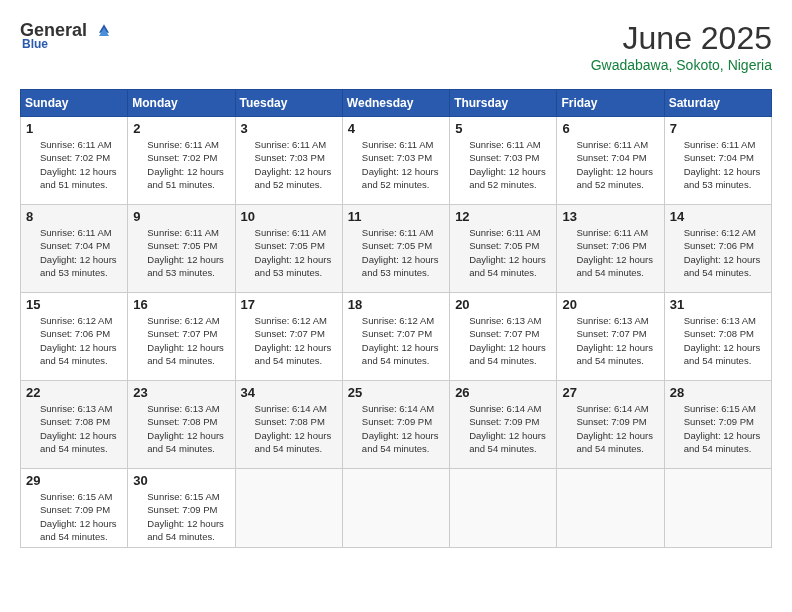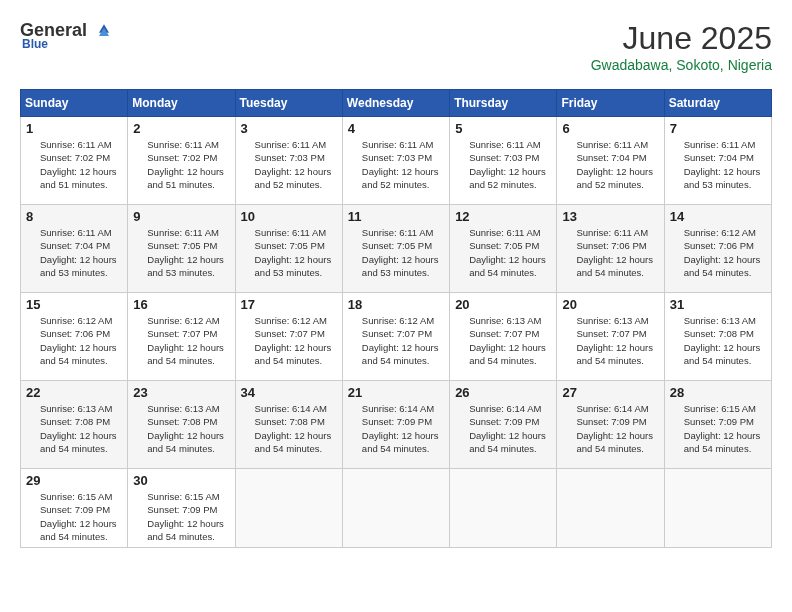--- a/index.html
+++ b/index.html
@@ -290,21 +290,21 @@
 and 54 minutes.</div>
         </td>
         <td>
           <span class="day-num">34</span>
           <div class="day-info" style="white-space: pre-line;">Sunrise: 6:14 AM
 Sunset: 7:08 PM
 Daylight: 12 hours
 and 54 minutes.</div>
         </td>
         <td>
-          <span class="day-num">21</span>
+          <span class="day-num">25</span>
           <div class="day-info" style="white-space: pre-line;">Sunrise: 6:14 AM
 Sunset: 7:09 PM
 Daylight: 12 hours
 and 54 minutes.</div>
         </td>
         <td>
           <span class="day-num">26</span>
           <div class="day-info" style="white-space: pre-line;">Sunrise: 6:14 AM
 Sunset: 7:09 PM
 Daylight: 12 hours

